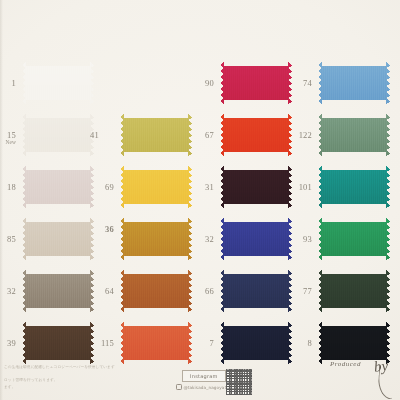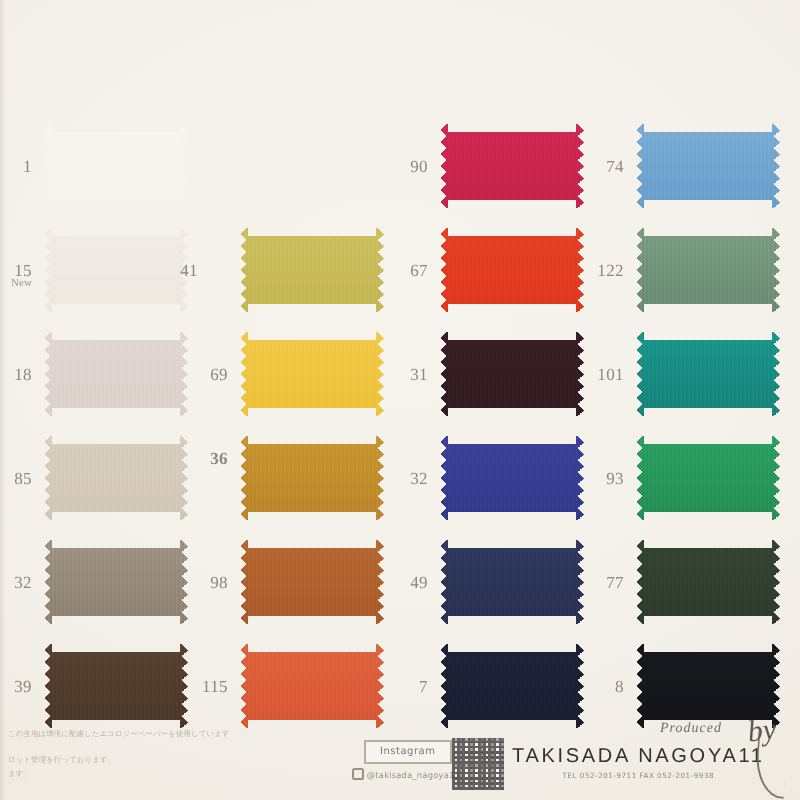--- a/index.html
+++ b/index.html
@@ -285,21 +285,21 @@
           <div class="shadow"></div>
           <div class="fabric" style="background: rgb(192, 138, 44);"></div>
         </div>
         <div class="code" style="left: 96px; top: 225px; width: 18px; font-weight: bold;">36</div>
       </div>
       <div class="swatch-cell">
         <div class="swatch" style="left: 120px; top: 270px;">
           <div class="shadow"></div>
           <div class="fabric" style="background: rgb(174, 94, 44);"></div>
         </div>
-        <div class="code" style="left: 96px; top: 287px; width: 18px;">98</div>
+        <div class="code" style="left: 96px; top: 287px; width: 18px;">64</div>
       </div>
       <div class="swatch-cell">
         <div class="swatch" style="left: 120px; top: 322px;">
           <div class="shadow"></div>
           <div class="fabric" style="background: rgb(218, 90, 55);"></div>
         </div>
         <div class="code" style="left: 96px; top: 339px; width: 18px;">115</div>
       </div>
       <div class="swatch-cell">
         <div class="swatch" style="left: 220px; top: 62px;">
@@ -327,21 +327,21 @@
           <div class="shadow"></div>
           <div class="fabric" style="background: rgb(53, 59, 142);"></div>
         </div>
         <div class="code" style="left: 196px; top: 235px; width: 18px;">32</div>
       </div>
       <div class="swatch-cell">
         <div class="swatch" style="left: 220px; top: 270px;">
           <div class="shadow"></div>
           <div class="fabric" style="background: rgb(43, 51, 86);"></div>
         </div>
-        <div class="code" style="left: 196px; top: 287px; width: 18px;">49</div>
+        <div class="code" style="left: 196px; top: 287px; width: 18px;">66</div>
       </div>
       <div class="swatch-cell">
         <div class="swatch" style="left: 220px; top: 322px;">
           <div class="shadow"></div>
           <div class="fabric" style="background: rgb(27, 31, 51);"></div>
         </div>
         <div class="code" style="left: 196px; top: 339px; width: 18px;">7</div>
       </div>
       <div class="swatch-cell">
         <div class="swatch" style="left: 318px; top: 62px;">
@@ -393,21 +393,17 @@
     <div class="jp-note" id="jp-note-3">ます。</div>
 
     <div id="instagram-button">Instagram</div>
     <div id="instagram-handle">
       <span class="glyph"></span><span>@takisada_nagoya11</span>
     </div>
   </div>
 
   <div id="qr-code"></div>
 
-  <div id="brand-block">
-    <div id="brand-name">TAKISADA NAGOYA11</div>
-    <div id="brand-contact">TEL 052-201-9711   FAX 052-201-9938</div>
-  </div>
 
   <div id="produced-by">Produced</div>
   <div id="signature-by">by</div>
   <div id="signature-flourish"></div>
 </div>
 
 </body></html>

